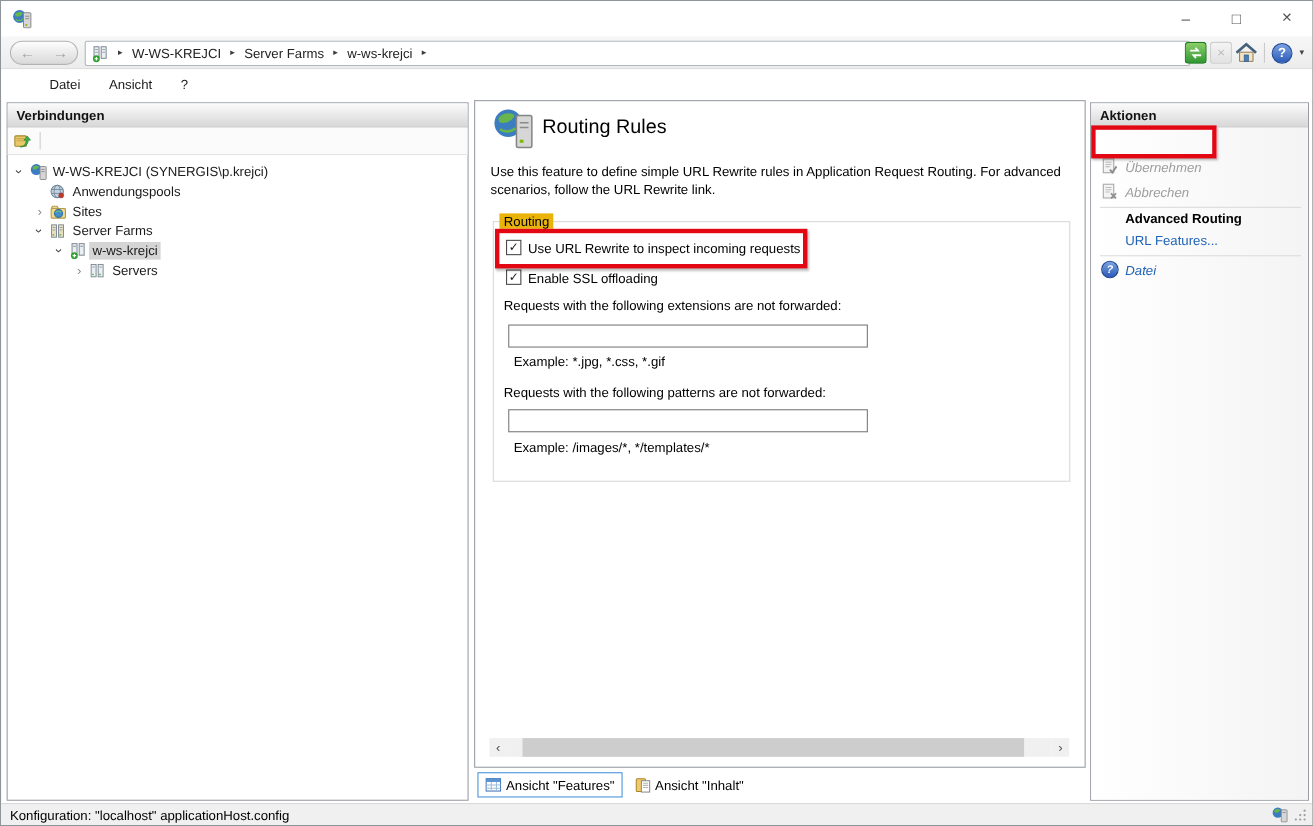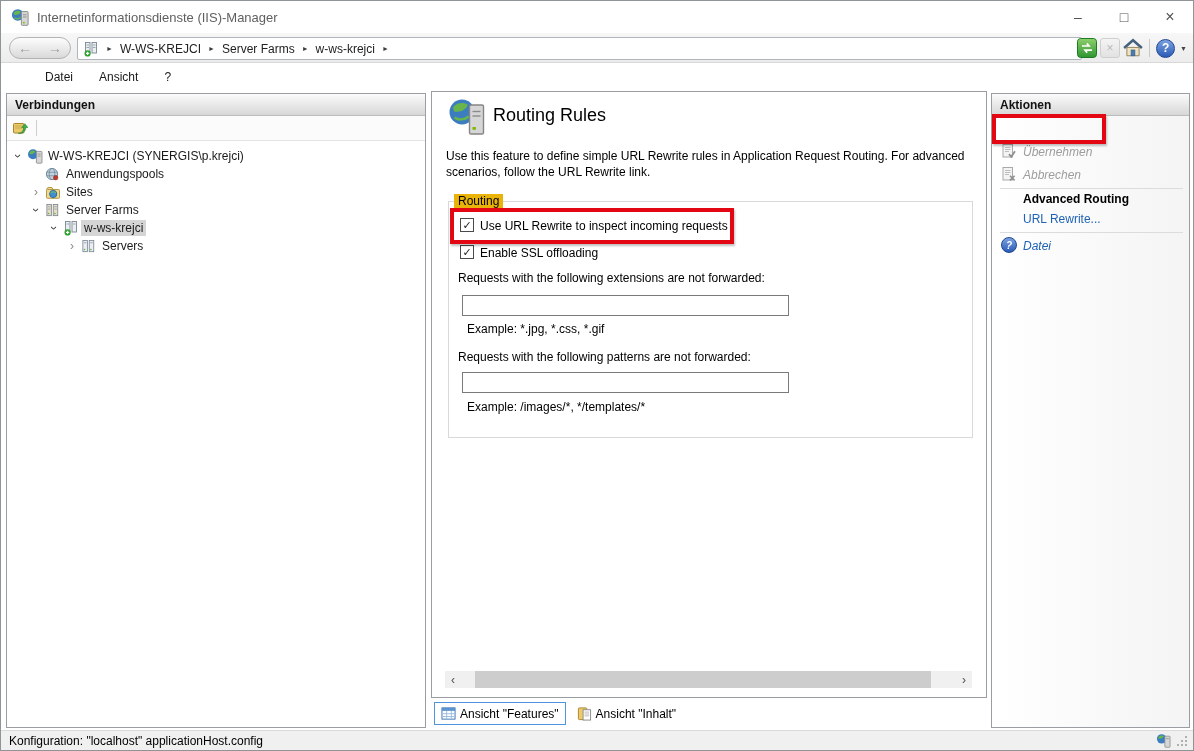--- a/index.html
+++ b/index.html
@@ -92,21 +92,20 @@
 <div class="titlebar">
   <svg class="app-icon" viewBox="0 0 16 16">
     <circle cx="6" cy="6.2" r="5.2" fill="#3c7dc0"></circle>
     <path d="M2.3 4.4 C3.8 2.3 6.8 2.0 8.6 3.3 C7.8 5.5 5.3 6.7 2.8 6.1 Z" fill="#67b54b"></path>
     <path d="M3 8.6 C4.8 9.9 7.3 9.5 8.8 8.2" fill="none" stroke="#67b54b" stroke-width="1.1"></path>
     <rect x="9.2" y="3.2" width="6" height="12.2" rx="0.8" fill="#d6d6d6" stroke="#858585" stroke-width="0.8"></rect>
     <line x1="10.6" y1="6" x2="13.8" y2="6" stroke="#8a8a8a" stroke-width="0.8"></line>
     <line x1="10.6" y1="8" x2="13.8" y2="8" stroke="#8a8a8a" stroke-width="0.8"></line>
     <rect x="10.6" y="12.4" width="1.6" height="1.3" fill="#7fba00"></rect>
   </svg>
-  <span class="title-text">Internetinformationsdienste (IIS)-Manager</span>
   <div class="win-controls">
     <span class="win-btn">–</span>
     <span class="win-btn">□</span>
     <span class="win-btn" style="font-size:16px;">×</span>
   </div>
 </div>
 
 <div class="addressrow">
   <div class="navpill">
     <span>←</span>
@@ -349,21 +348,21 @@
         <rect x="2" y="1.5" width="9.5" height="12.5" fill="#f4f4f4" stroke="#a9a9a9"></rect>
         <line x1="4" y1="4.5" x2="9.5" y2="4.5" stroke="#bdbdbd"></line>
         <line x1="4" y1="6.5" x2="9.5" y2="6.5" stroke="#bdbdbd"></line>
         <line x1="4" y1="8.5" x2="8" y2="8.5" stroke="#bdbdbd"></line>
         <path d="M9 9.8 l4.6 4.6 M13.6 9.8 L9 14.4" stroke="#8f8f8f" stroke-width="1.6" fill="none"></path>
       </svg>
       <span class="action-label disabled">Abbrechen</span>
     </div>
     <div class="action-sep" style="top:72px;"></div>
     <div class="action-heading" style="top:76px;">Advanced Routing</div>
-    <div class="action-link" style="top:96px;">URL Rewrite...</div>
+    <div class="action-link" style="top:96px;">URL Features...</div>
     <div class="action-sep" style="top:116px;"></div>
     <div class="action-row" style="left:9px; top:121px;">
       <span class="help-mini">
           <span>?</span>
         </span>
       <span class="action-link" style="position:static;">Datei</span>
     </div>
   </div>
 </div>
 

